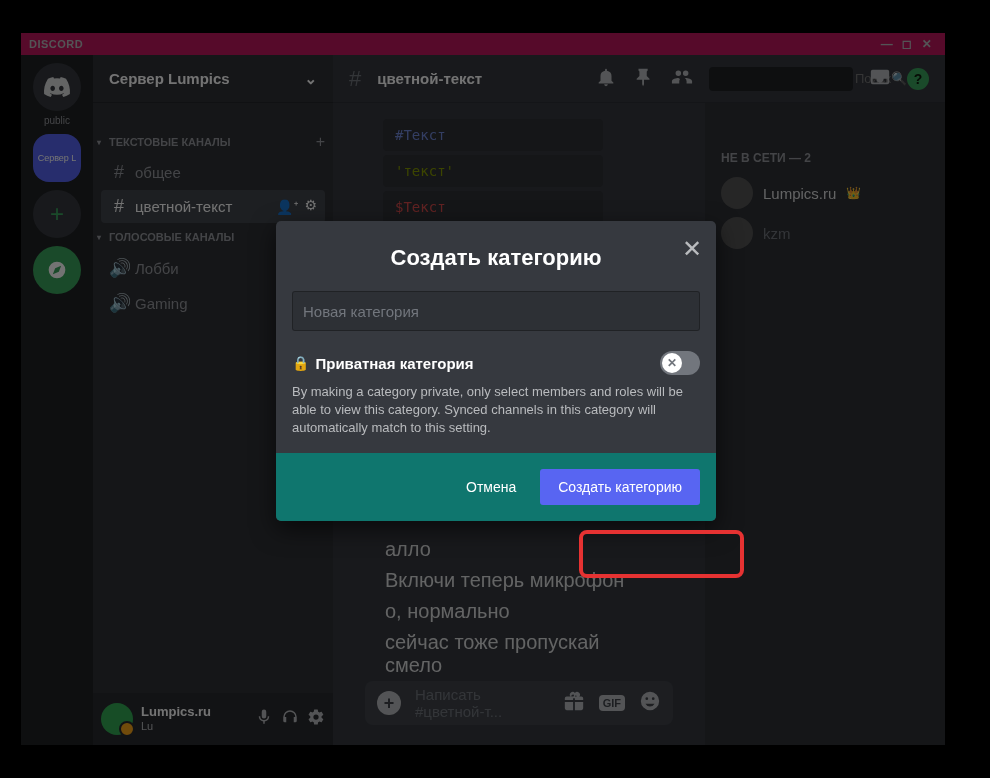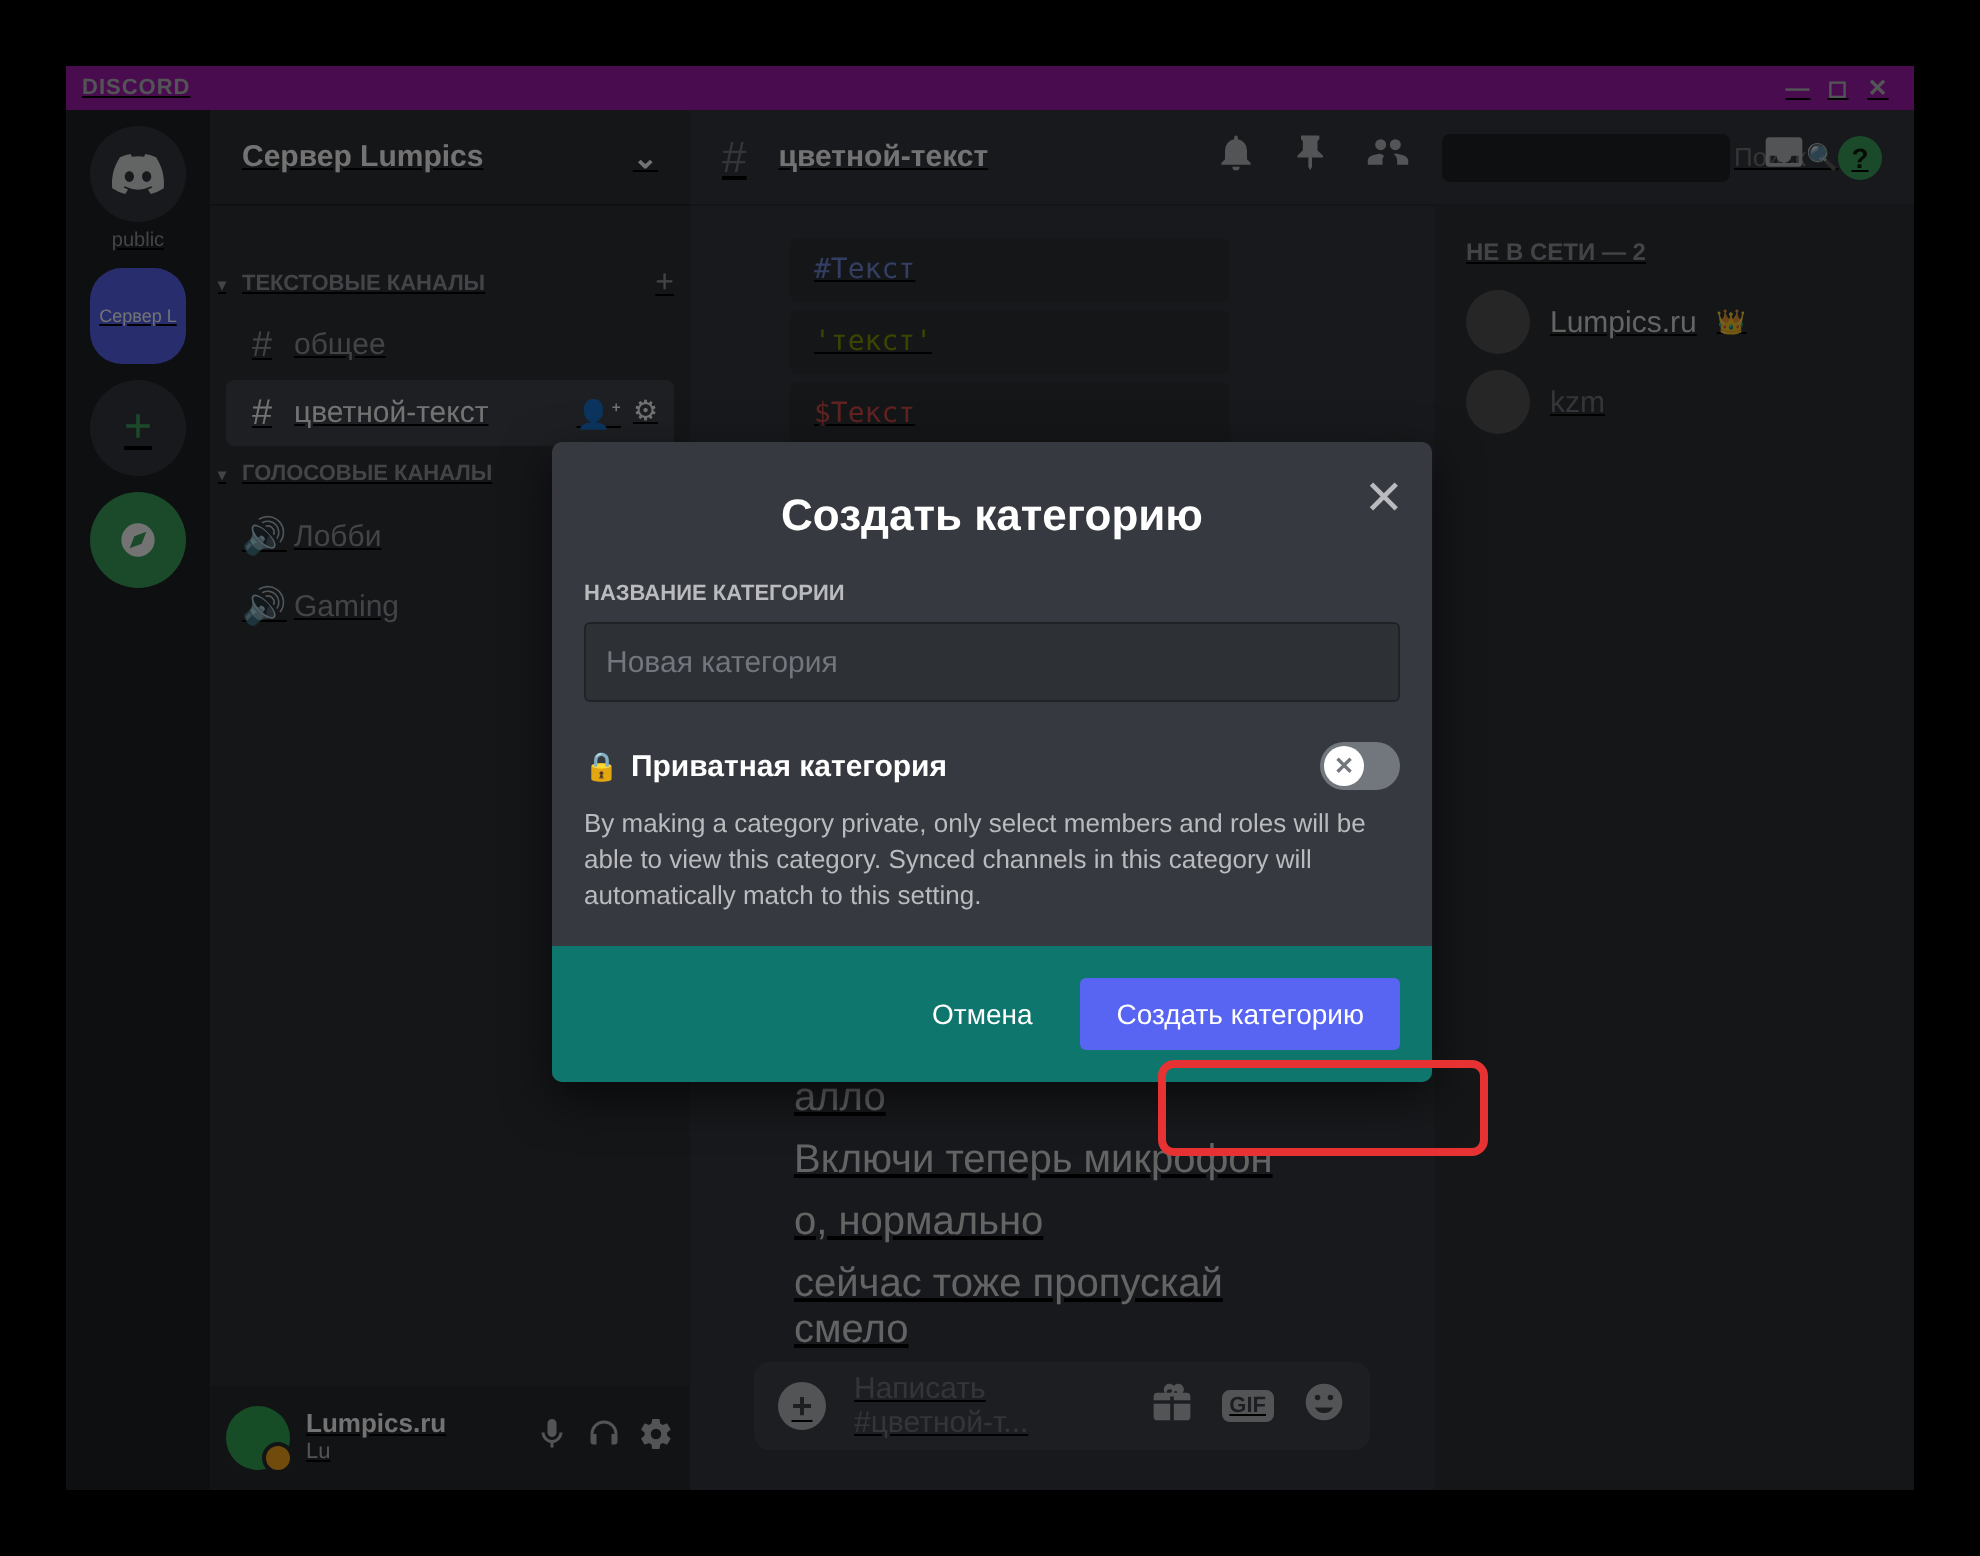--- a/index.html
+++ b/index.html
@@ -1,17 +1,17 @@
 <!DOCTYPE html>
 <html><head>
 <meta charset="utf-8">
 <style>
 * { box-sizing: border-box; margin: 0; padding: 0; font-family: -apple-system, BlinkMacSystemFont, "Segoe UI", Helvetica, sans-serif; }
 body { background: #000; width: 990px; height: 778px; overflow: hidden; position: relative; }
-.app-frame { position: absolute; left: 33px; top: 33px; width: 924px; height: 712px; background: #a21caf; display: flex; flex-direction: column; text-decoration: underline; }
+.app-frame { position: absolute; left: 21px; top: 33px; width: 924px; height: 712px; background: #be185d; display: flex; flex-direction: column; }
 .titlebar { height: 22px; display: flex; align-items: center; padding: 0 8px; color: #b9bbbe; font-size: 11px; font-weight: 700; letter-spacing: 0.5px; }
 .titlebar-spacer { flex: 1; }
 .win-btn { width: 20px; text-align: center; color: #b9bbbe; font-size: 12px; cursor: pointer; }
 .main { flex: 1; display: flex; overflow: hidden; }
 .guilds { width: 72px; background: #202225; display: flex; flex-direction: column; align-items: center; padding-top: 8px; gap: 8px; }
 .guild-item { width: 48px; height: 48px; border-radius: 50%; background: #36393f; display: flex; align-items: center; justify-content: center; color: #dcddde; font-size: 10px; cursor: pointer; }
 .guild-item.home svg { width: 28px; height: 28px; fill: #dcddde; }
 .guild-item.srv { border-radius: 16px; background: #5865f2; font-size: 9px; color: #fff; }
 .guild-item.add { color: #3ba55d; font-size: 24px; }
 .guild-item.explore { background: #3ba55d; border-radius: 50%; }
@@ -50,21 +50,21 @@
 .msg-block { background: #2f3136; border-radius: 4px; padding: 8px 12px; margin-bottom: 4px; width: 220px; color: #7289da; font-family: Consolas, monospace; font-size: 14px; }
 .msg-block.red { color: #d84c4c; }
 .msg-block.green { color: #859900; }
 .msg-line { color: #dcddde; font-size: 20px; padding: 4px 36px; }
 .input-bar { margin: 0 16px 20px 16px; background: #40444b; border-radius: 8px; height: 44px; display: flex; align-items: center; padding: 0 12px; gap: 14px; }
 .input-bar .plus-circle { width: 24px; height: 24px; border-radius: 50%; background: #b9bbbe; color: #40444b; text-align: center; line-height: 24px; font-size: 18px; font-weight: 700; }
 .input-bar .placeholder { flex: 1; color: #72767d; font-size: 15px; }
 .input-icon svg { width: 22px; height: 22px; fill: #b9bbbe; }
 .gif-badge { background: #b9bbbe; color: #40444b; font-size: 11px; font-weight: 700; padding: 2px 4px; border-radius: 4px; }
 .members { width: 240px; background: #2f3136; padding: 16px 8px; }
-.member-header { color: #96989d; font-size: 12px; font-weight: 600; text-transform: uppercase; padding: 0 8px 8px; }
+.member-header { color: #96989d; font-size: 12px; font-weight: 600; text-transform: uppercase; padding: 0 8px 8px; margin-top: 32px; }
 .member { display: flex; align-items: center; gap: 10px; padding: 4px 8px; color: #dcddde; font-size: 15px; }
 .member .mav { width: 32px; height: 32px; border-radius: 50%; background: #555; position: relative; }
 .member .crown { color: #faa61a; font-size: 12px; }
 
 
 .overlay { position: absolute; inset: 0; background: rgba(0,0,0,0.55); }
 .modal { position: absolute; left: 276px; top: 221px; width: 440px; background: #36393f; border-radius: 5px; box-shadow: 0 8px 24px rgba(0,0,0,0.6); }
 .modal-body { padding: 24px 16px 16px 16px; }
 .modal-close { position: absolute; right: 14px; top: 14px; color: #b9bbbe; cursor: pointer; font-size: 24px; }
 .modal h2 { color: #fff; font-size: 22px; font-weight: 700; text-align: center; margin-bottom: 20px; }
@@ -227,21 +227,20 @@
     </div>
   </div>
 </div>
 
 <div class="overlay"></div>
 
 <div class="modal">
   <span class="modal-close">✕</span>
   <div class="modal-body">
     <h2>Создать категорию</h2>
-    <div class="field-label">НАЗВАНИЕ КАТЕГОРИИ</div>
     <input class="text-input" placeholder="Новая категория" style="">
     <div class="private-row">
       <span class="lock">🔒</span>
       <span>Приватная категория</span>
       <div class="toggle">
         <div class="knob">✕</div>
       </div>
     </div>
     <div class="private-desc">By making a category private, only select members and roles will be able to view this category. Synced channels in this category will automatically match to this setting.</div>
   </div>

